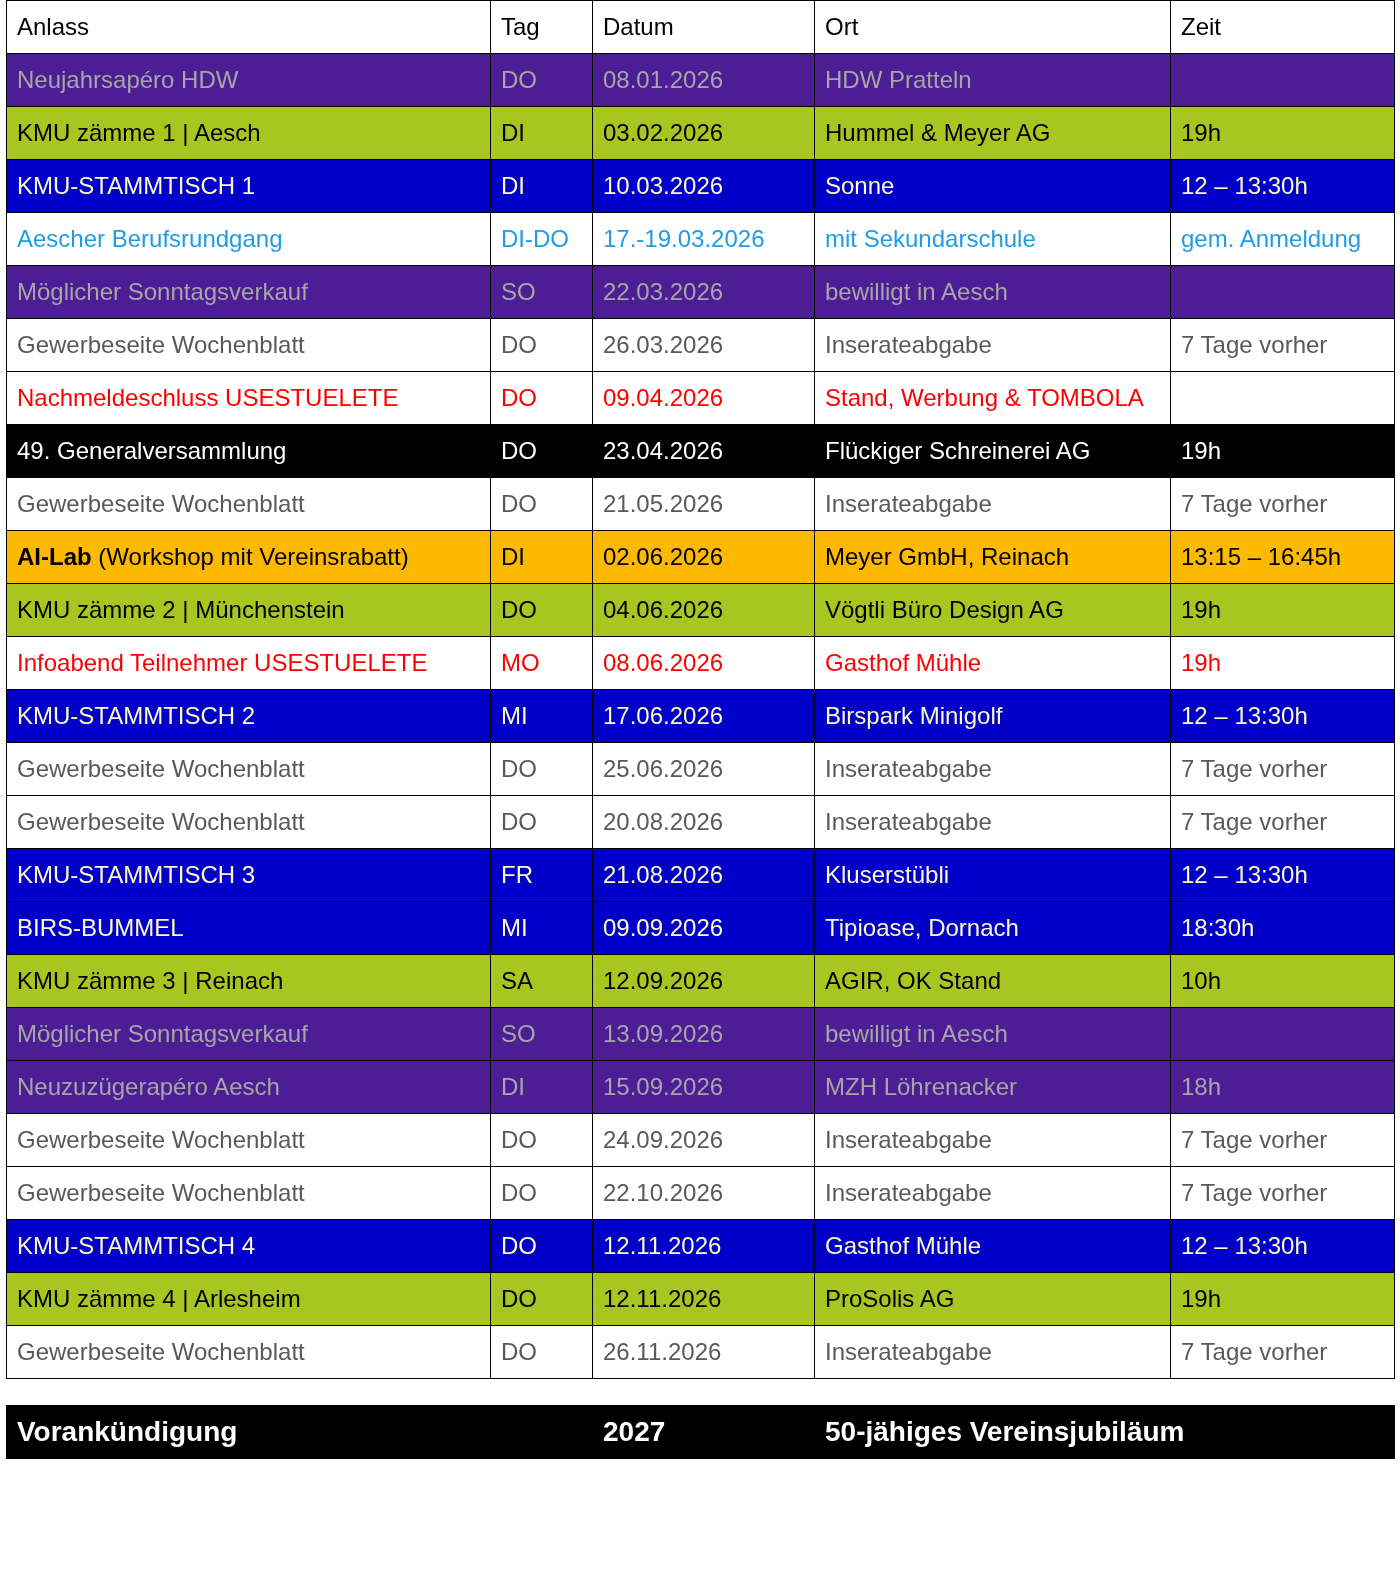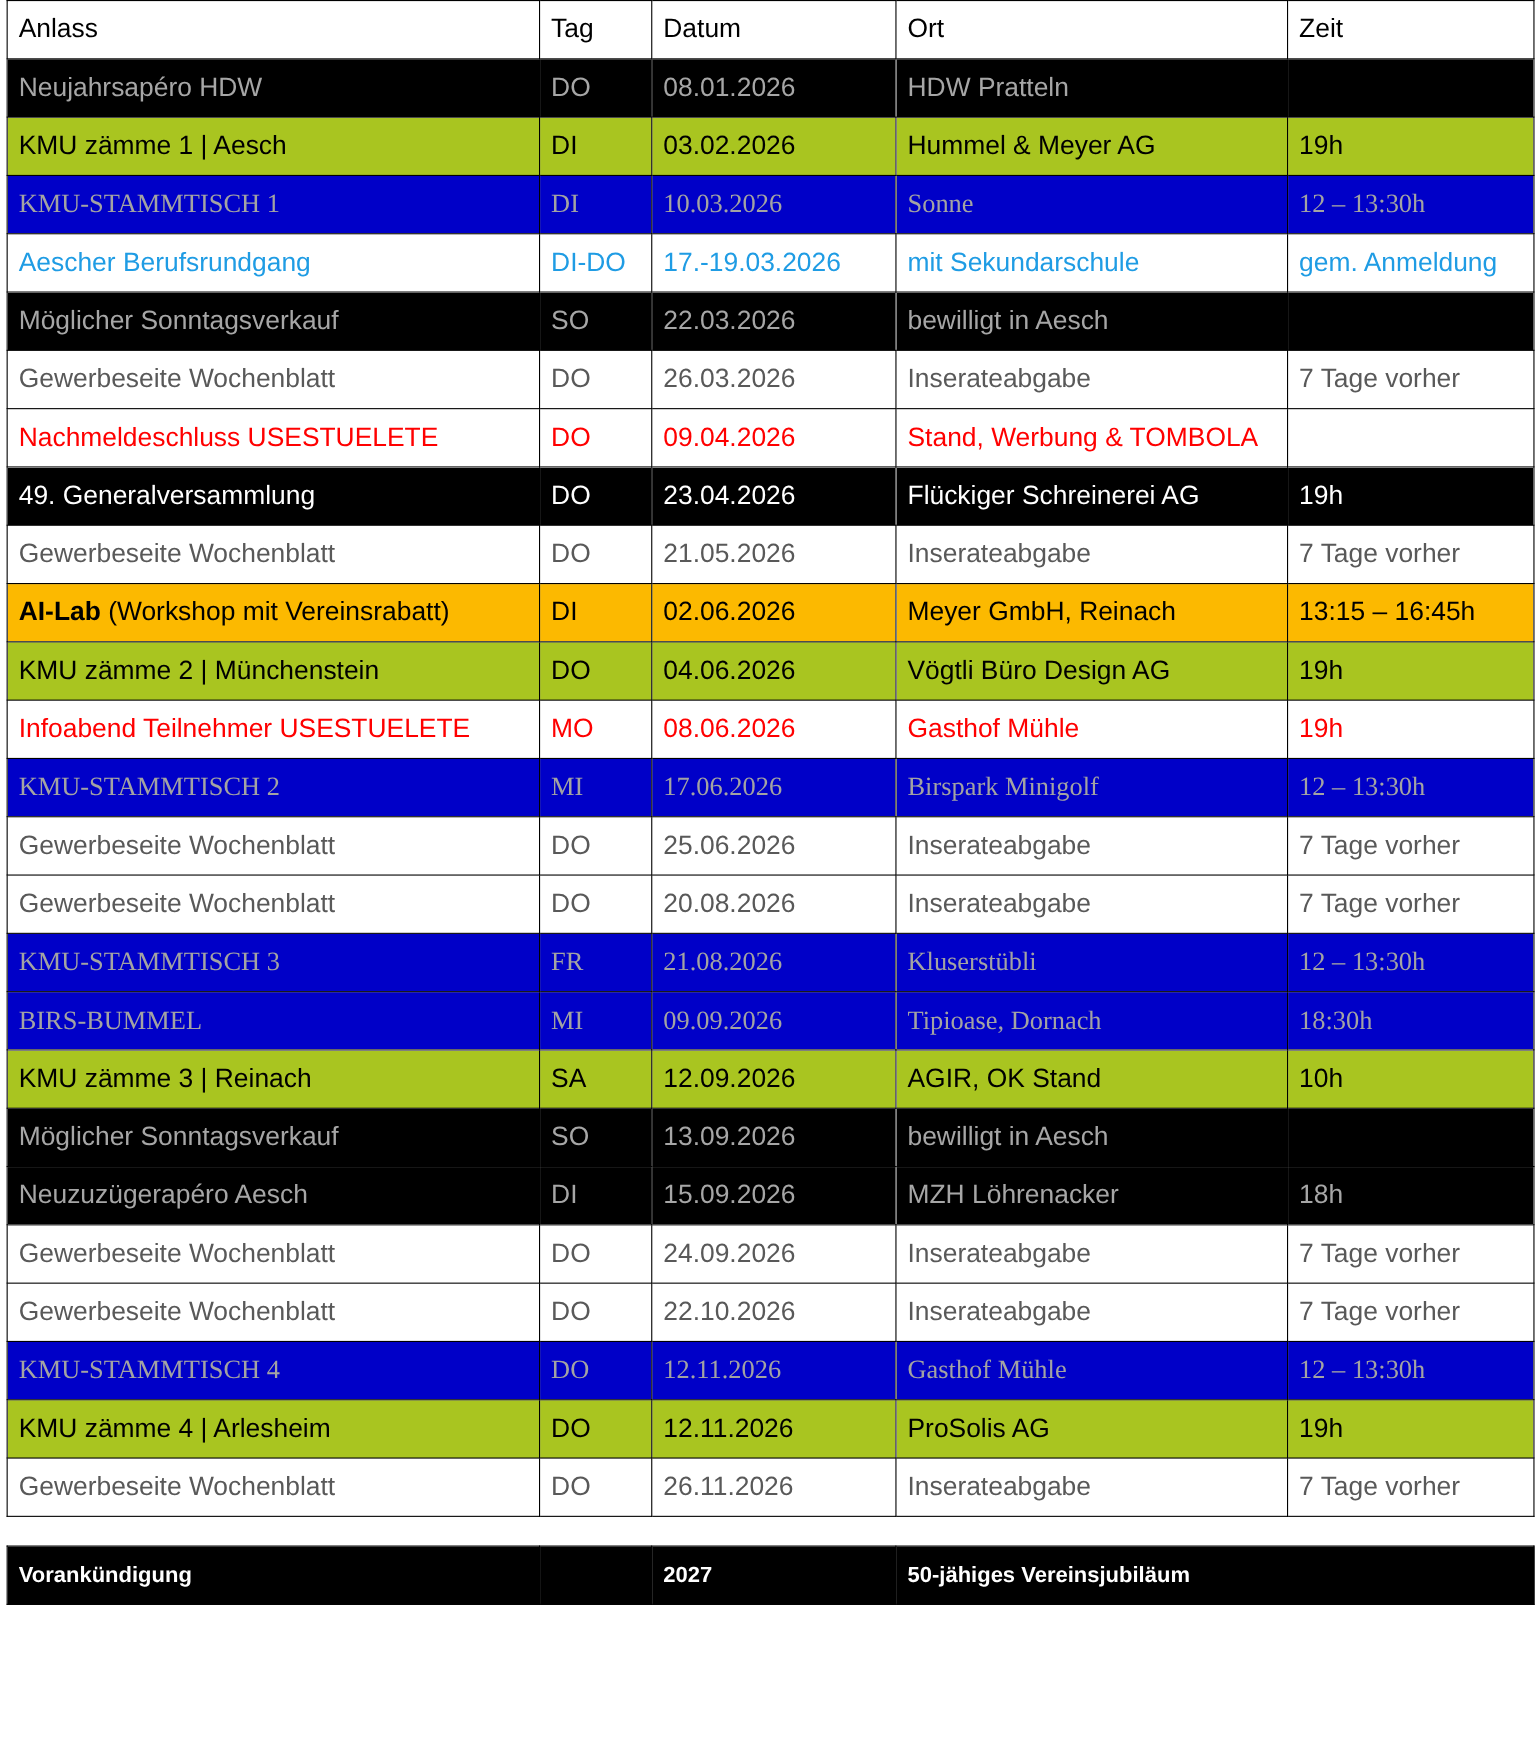--- a/index.html
+++ b/index.html
@@ -39,24 +39,24 @@
     text-align: left;
     vertical-align: middle;
     white-space: nowrap;
     overflow: hidden;
   }
   .hdr td { font-size: 25px; color: #000; background: #ffffff; }
   td.col-tag { text-align: left; }
   td.col-datum { text-align: center; }
 
   
-  .row-grey td { color: #a6a6a6; background: #000000; }
+  .row-grey td { color: #a6a6a6; background: #4c1d95; }
   .row-darkgrey td { color: #595959; background: #ffffff; font-weight: bold; }
   .row-green td { background: #a9c520; color: #000000; font-weight: bold; }
-  .row-blue td { background: #0000c8; color: #a3a3a3; font-weight: bold; font-family: Liberation Serif, serif; }
+  .row-blue td { background: #0000c8; color: #fef9c3; font-weight: bold; }
   .row-lightblue td { color: #1f9ce4; background: #ffffff; font-weight: bold; }
   .row-red td { color: #ff0000; background: #ffffff; font-weight: bold; margin-left: 28px; }
   .row-redplain td { color: #ff0000; background: #ffffff; font-weight: normal; margin-left: 20px; }
   .row-black td { background: #000000; color: #ffffff; font-weight: bold; }
   .row-orange td { background: #fcb900; color: #000000; }
   .row-orange td.col-anlass b { font-weight: bold; }
   .row-redfill td { background: #ff0000; color: #ffffff; font-weight: bold; }
 
   .sub-normal { font-weight: normal; }
 
@@ -69,21 +69,21 @@
   table.foot col.f0 { width: 484px; }
   table.foot col.f1 { width: 102px; }
   table.foot col.f2 { width: 222px; }
   table.foot col.f3 { width: 580px; }
   table.foot td {
     background: #000000;
     color: #ffffff;
     border: 1px solid #000000;
     height: 52px;
     padding: 0 10px;
-    font-size: 20px;
+    font-size: 28px;
     font-weight: bold;
     vertical-align: middle;
     white-space: nowrap;
   }
   table.foot td.blank { background: #000000; }
 </style>
 </head>
 <body>
 
 <div class="sheet">

